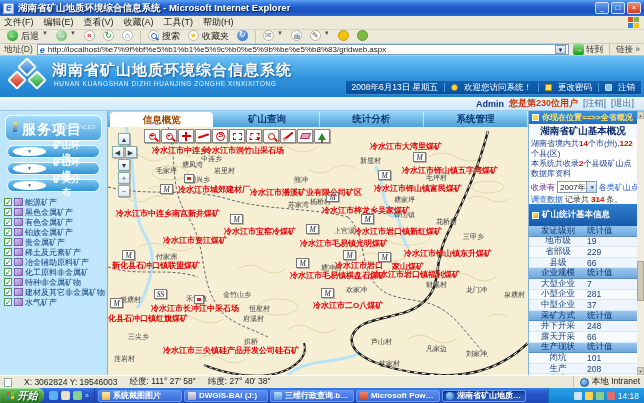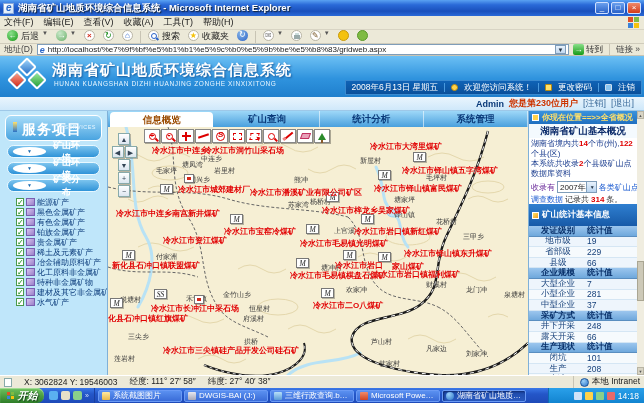--- a/index.html
+++ b/index.html
@@ -73,21 +73,21 @@
 .sidebar{position:absolute;left:0;top:0;width:108px;height:264px;background:#bfe6fa;border-right:1px solid #7fb0d8;overflow:hidden}
 .sb-head{margin:4px 5px 3px 5px;height:26px;border-radius:6px;background:linear-gradient(180deg,#a8dcf8,#4aa4e0);border:1px solid #fff;position:relative;color:#fff}
 .sb-head .dot{position:absolute;left:7px;top:6px;width:4px;height:10px;background:linear-gradient(#ffe06a,#2a72c8)}
 .sb-head .t1{position:absolute;left:16px;top:5px;font-size:14px;font-weight:bold;letter-spacing:1px}
 .sb-head .t2{position:absolute;right:5px;top:8px;font-size:5.5px;color:#e8f6ff;letter-spacing:.5px}
 .sb-sec{margin:4px 7px 0 7px;height:13px;border-radius:7px;background:linear-gradient(180deg,#7cc4ee,#2f93d8);border:1px solid #e8f8ff;display:flex;align-items:center;color:#fff;font-size:9px;font-weight:bold;position:relative}
 .sb-sec .circ{width:9px;height:9px;border-radius:50%;background:#fff;margin:0 4px 0 5px;color:#1a6ab0;font-size:5px;line-height:9px;text-align:center}
 .sb-sec .circ::after{content:"\25bc"}
 .sb-sec span{flex:1;text-align:center;margin-right:16px}
 .sb-layers{margin-top:5px}
-.layer{height:10px;display:flex;align-items:center;padding-left:16px;gap:2px;white-space:nowrap}
+.layer{height:10px;display:flex;align-items:center;padding-left:4px;gap:2px;white-space:nowrap}
 .chk{width:8px;height:8px;background:#fff;border:1px solid #4a9a4a;color:#0a8a0a;font-size:8px;line-height:7px;text-align:center;flex:none}
 .chk::after{content:"\2713"}
 .cubeic{width:9px;height:8px;background:linear-gradient(135deg,#d8c4ee,#9a7fc8);border:1px solid #7a5fb0;flex:none}
 .layer b{font-size:8px;color:#0a3a7a;font-weight:normal}
 
 .center{position:absolute;left:108px;top:0;width:492px;height:264px}
 .tabbar{position:absolute;left:0;top:0;width:420px;height:16px;background:linear-gradient(180deg,#9ed8f8,#49a0dd);display:flex}
 .tab{flex:1;text-align:center;font-size:9.5px;font-weight:bold;color:#0a3a7a;line-height:16px;border-right:1px solid rgba(255,255,255,.55)}
 .tab.active{background:#fff;border-radius:4px 4px 0 0;margin:1px 2px 0 2px;color:#9a4a00;line-height:15px;border-right:none}
 .maparea{position:absolute;left:0;top:16px;width:420px;height:248px;background:#f6efd4;overflow:hidden}
@@ -137,21 +137,21 @@
 .selbox .sarr{width:10px;height:10px;background:linear-gradient(#e8f2fc,#b8d4f0);border-left:1px solid #7f9db9;font-size:5px;line-height:10px;text-align:center;color:#234}
 .selrow .suf{color:#1a5ad0}
 .qrow{height:10px;display:flex;align-items:center;gap:2px;padding:0 2px;white-space:nowrap}
 .qrow .a{color:#1a5ad0}.qrow .b{color:#333}.qrow .num{color:#e00000;font-weight:bold}.qrow .c{color:#333}
 .secbar{height:22px;background:linear-gradient(#2f7fd0,#175aa8);display:flex;align-items:center;gap:3px;padding:0 3px;color:#fff;font-weight:bold;font-size:8.5px;white-space:nowrap}
 .secic{width:7px;height:7px;background:linear-gradient(135deg,#ffe06a,#f0a020);border:1px solid #fff;flex:none}
 .stat{height:10.6px;display:flex;align-items:center;border-bottom:1px solid #d5e6f4;background:#eef5fc;color:#16407a;font-size:8.5px}
 .stat:nth-of-type(odd){background:#f6fafd}
 .stat .c1{width:58px;text-align:center}
 .stat .c2{flex:1;text-align:left}
-.stat.head{background:linear-gradient(#9cc6ee,#6fa8dc);color:#08306a;font-weight:bold;border-bottom:1px solid #5a8ec0}
+.stat.head{background:linear-gradient(#9cc6ee,#6fa8dc);color:#08306a;font-weight:normal;border-bottom:1px solid #5a8ec0}
 
 .rscroll{position:absolute;left:637px;top:0;width:7px;height:264px;background:#f0ede0}
 .rscroll .sarrow{position:absolute;left:0;width:7px;height:8px;background:#d8d4c4;border:1px solid #b8b4a4;font-size:4px;text-align:center;line-height:7px;color:#555}
 .rscroll .up{top:0}.rscroll .dn{bottom:0}
 .rscroll .thumb{position:absolute;left:0;top:150px;width:7px;height:40px;background:#cdc9b8;border:1px solid #aaa693}
 
 .statusbar{position:absolute;left:0;top:375px;width:644px;height:13px;background:#ece9d8;border-top:1px solid #fff;display:flex;align-items:center;padding:0 4px;gap:12px;font-size:8.5px;color:#222}
 .pageic{width:8px;height:9px;background:#fff;border:1px solid #8aa;flex:none}
 .statusbar .stretch{flex:1}
 .zone{display:flex;align-items:center;gap:3px;border-left:1px solid #c8c4b4;padding-left:6px}
@@ -167,21 +167,21 @@
 .qmore{color:#cfe0ff;font-size:7px}
 .tasks{flex:1;display:flex;align-items:center;gap:2px;padding:0 3px;overflow:hidden}
 .taskbtn{width:84px;height:12px;background:linear-gradient(#5a90f0,#3a6cd8);border:1px solid #6a9af5;border-radius:2px;display:flex;align-items:center;gap:3px;padding:0 3px;color:#fff;font-size:8px;white-space:nowrap;overflow:hidden}
 .taskbtn.active{background:linear-gradient(#1c48a8,#2a5ac0);box-shadow:inset 1px 1px 2px #102a70}
 .ticn{width:8px;height:8px;flex:none;border-radius:1px}
 .i-folder .ticn{background:linear-gradient(#ffe9a0,#e8b84a)}
 .i-drive .ticn{background:linear-gradient(#e8e8f0,#a8a8b8)}
 .i-image .ticn{background:linear-gradient(#b8e0f8,#5a9ad8)}
 .i-ppt .ticn{background:linear-gradient(#f08a6a,#d04423)}
 .i-ie .ticn{background:radial-gradient(circle at 35% 30%,#9ad0f8,#2a72c8);border-radius:50%}
-.taskbtn b{font-weight:normal;overflow:hidden;text-overflow:ellipsis}
+.taskbtn b{font-weight:bold;overflow:hidden;text-overflow:ellipsis}
 .tray{width:96px;background:linear-gradient(180deg,#2aa0ea,#1284d0);border-left:1px solid #0f6ab0;display:flex;align-items:center;justify-content:flex-end;gap:3px;padding:0 5px;color:#fff;font-size:8.5px}
 .tic{width:8px;height:8px;border-radius:1px}
 .tc1{background:#cfe2f8}.tc2{background:#ffd24a}.tc3{background:#8ad08a}.tc4{background:#e86a6a}
 </style>
 </head>
 <body>
 
 <div id="screen">
 
   <div class="titlebar">

